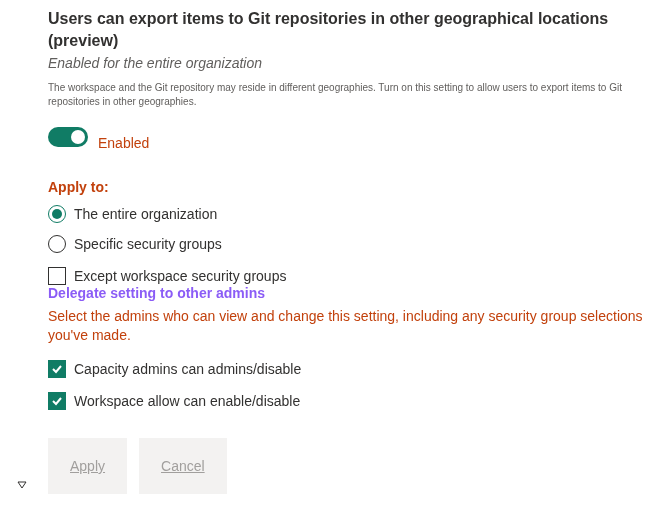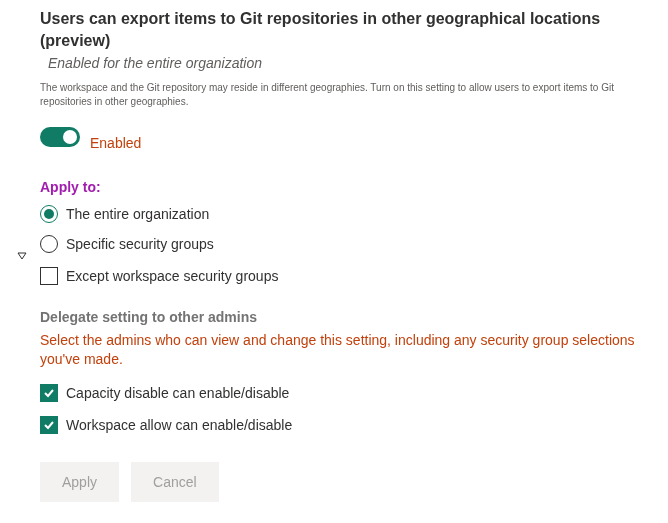--- a/index.html
+++ b/index.html
@@ -6,42 +6,41 @@
     body {
       font-family: 'Segoe UI', Tahoma, sans-serif;
       font-size: 14px;
       color: #323130;
       background: #fff;
       width: 668px;
       padding: 8px 16px 16px 16px;
     }
     .header-row {
       display: flex;
-      align-items: center;
-      gap: 12px;
+      align-items: flex-end;
+      gap: 20px;
     }
     .chevron {
       margin-top: 4px;
       flex-shrink: 0;
     }
     .content {
       flex: 1;
     }
     .title {
       font-size: 16px;
       font-weight: 600;
       color: #323130;
       line-height: 1.4;
     }
     .scope {
       font-style: italic;
       color: #605e5c;
       font-size: 14px;
       margin-top: 2px;
-      margin-left: 8px;
     }
     .description {
       color: #605e5c;
       font-size: 10px;
       margin-top: 10px;
       line-height: 1.4;
     }
     .toggle-row {
       display: flex;
       align-items: center;
@@ -66,21 +65,21 @@
       right: 3px;
     }
     .toggle-label {
       font-size: 14px;
       color: #c2410c;
       margin-top: 12px;
     }
     .section-label {
       font-weight: 600;
       margin-top: 28px;
-      color: #a21caf;
+      color: #c2410c;
     }
     .radio-group {
       margin-top: 10px;
     }
     .radio-item {
       display: flex;
       align-items: center;
       gap: 8px;
       margin-bottom: 12px;
       cursor: pointer;
@@ -119,42 +118,42 @@
       align-items: center;
       justify-content: center;
       flex-shrink: 0;
     }
     .checkbox-box.checked {
       background: #107c65;
       border-color: #107c65;
     }
     .delegate-heading {
       font-weight: 600;
-      margin-top: 24px;
-      color: #737373;
+      color: #8b5cf6;
     }
     .delegate-desc {
       color: #c2410c;
       font-size: 14px;
       margin-top: 6px;
       line-height: 1.4;
     }
     .button-row {
       display: flex;
       gap: 12px;
       margin-top: 28px;
     }
     .btn {
-      padding: 12px 22px;
+      padding: 20px 22px;
       background: #f3f2f1;
       border: none;
       color: #a19f9d;
       font-size: 14px;
       font-family: inherit;
       cursor: pointer;
+      text-decoration: underline;
     }
   </style>
 </head>
 <body>
 
 <div class="header-row">
   <span class="chevron">
     <svg width="12" height="12" viewBox="0 0 12 12">
         <path d="M2 3 L10 3 L6 9 Z" fill="none" stroke="#323130" stroke-width="1"></path>
       </svg>
@@ -193,21 +192,21 @@
 
     <div class="delegate-heading">Delegate setting to other admins</div>
     <div class="delegate-desc">Select the admins who can view and change this setting, including any security group selections you've made.</div>
 
     <div class="checkbox-item">
       <span class="checkbox-box checked">
         <svg width="12" height="12" viewBox="0 0 12 12">
             <path d="M2 6 L5 9 L10 3" stroke="#fff" stroke-width="2" fill="none"></path>
           </svg>
       </span>
-      <span>Capacity disable can enable/disable</span>
+      <span>Capacity admins can admins/disable</span>
     </div>
 
     <div class="checkbox-item">
       <span class="checkbox-box checked">
         <svg width="12" height="12" viewBox="0 0 12 12">
             <path d="M2 6 L5 9 L10 3" stroke="#fff" stroke-width="2" fill="none"></path>
           </svg>
       </span>
       <span>Workspace allow can enable/disable</span>
     </div>

